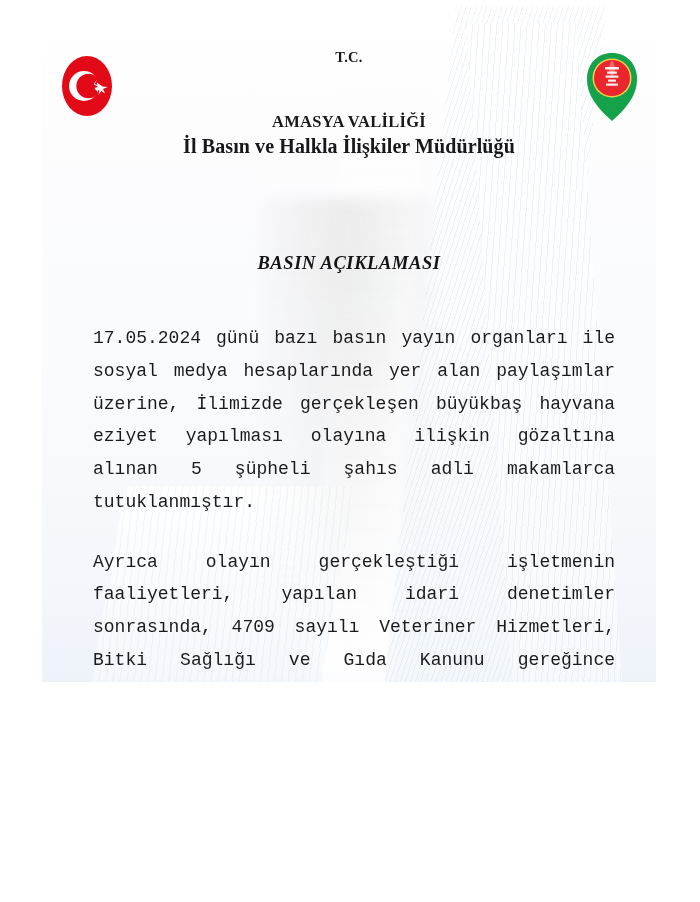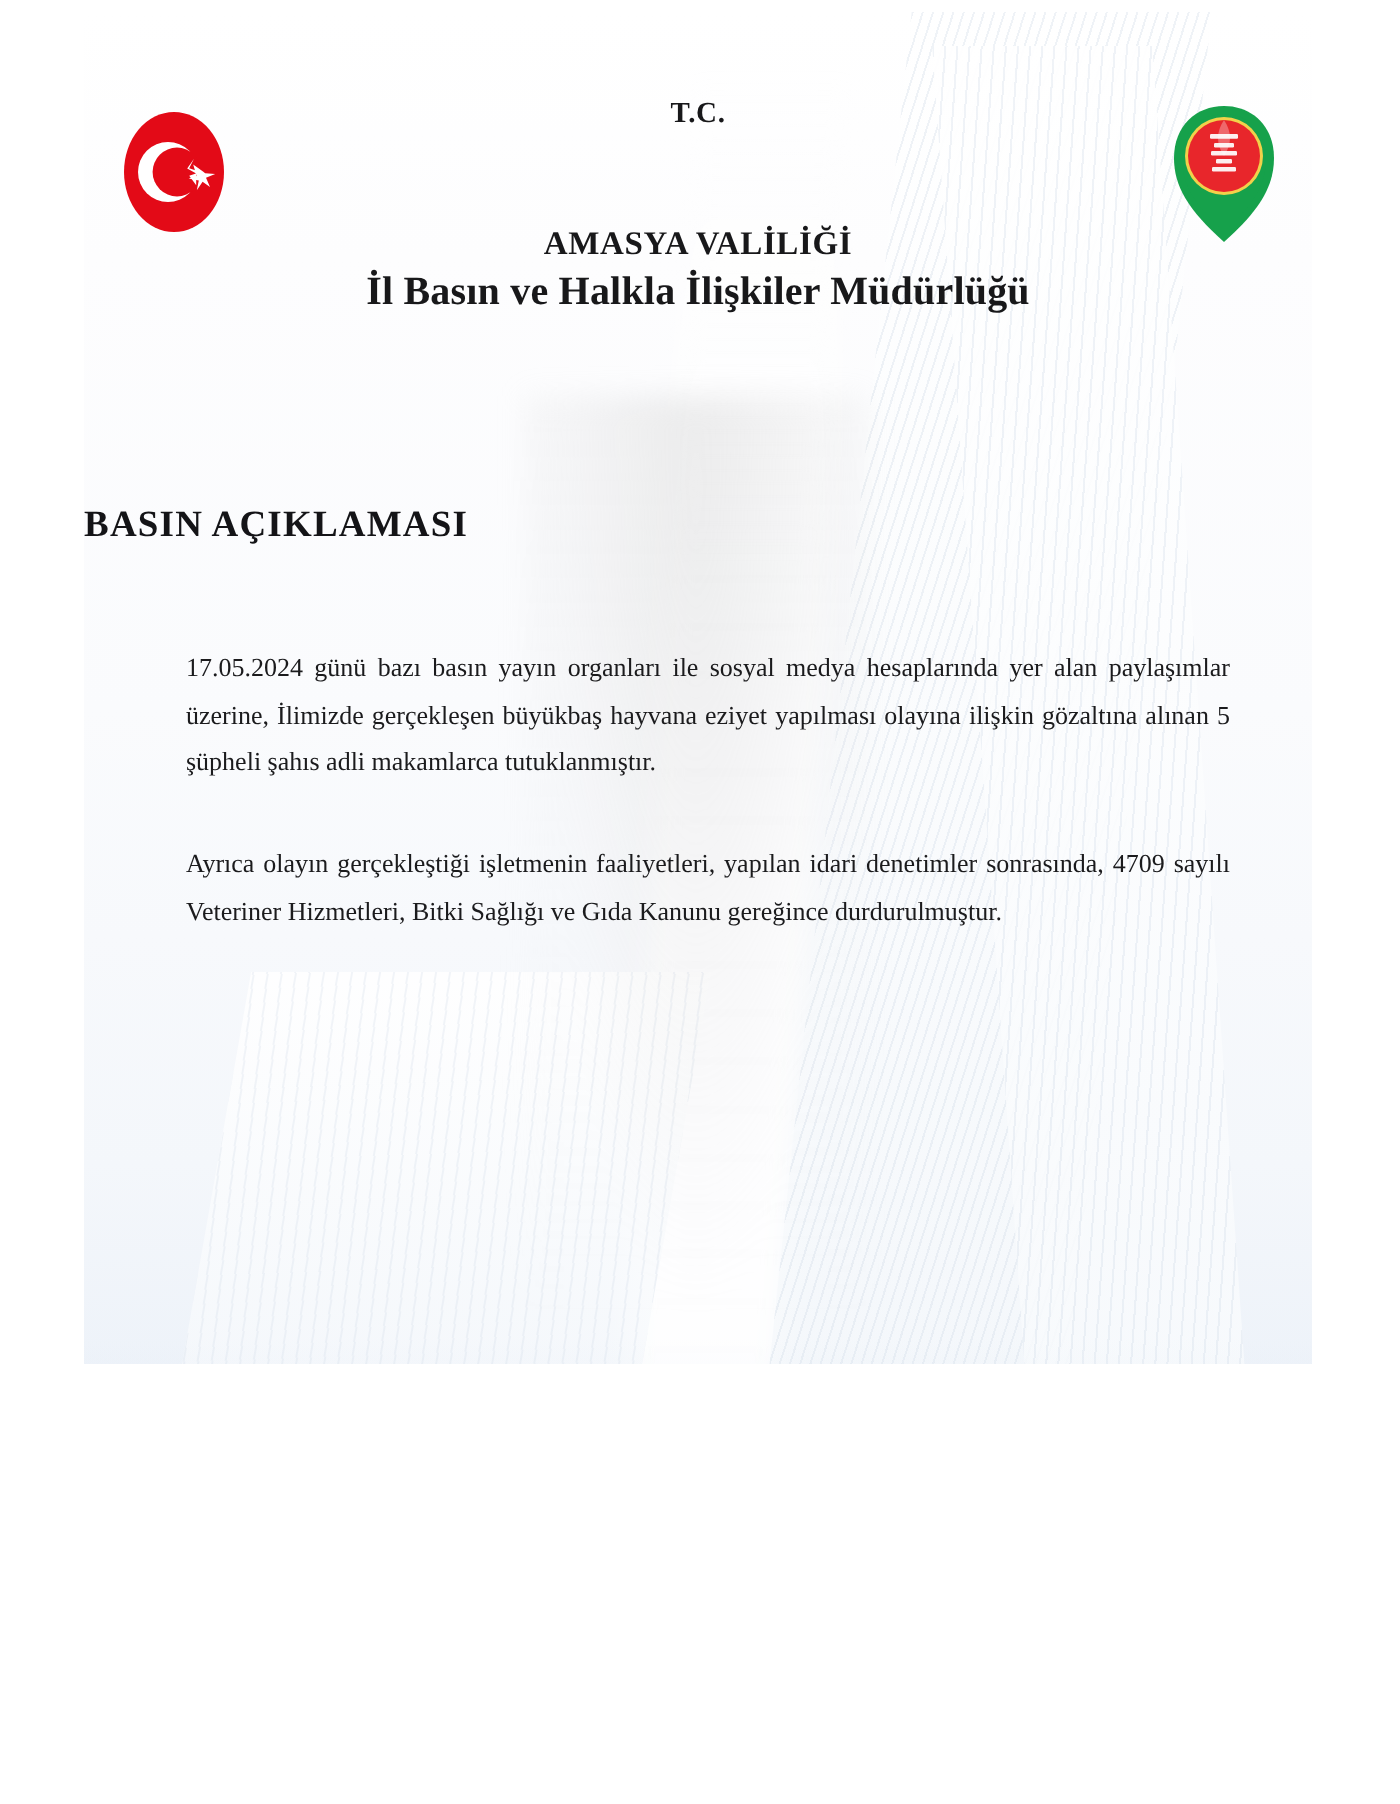--- a/index.html
+++ b/index.html
@@ -177,38 +177,40 @@
     width: 56px;
     height: 72px;
   }
 
   
   .doc-title {
     position: absolute;
     left: 0;
     right: 0;
     top: 247px;
+    text-align: center;
     font-family: "Liberation Serif", serif;
     font-weight: bold;
     font-size: 18.5px;
     letter-spacing: 0.6px;
     color: #141417;
+    font-style: italic;
   }
 
   
   .body-block {
     position: absolute;
     left: 51px;
     top: 316px;
     width: 522px;
   }
   .para {
     margin: 0 0 27px 0;
-    font-family: Liberation Serif, serif;
-    font-size: 13px;
+    font-family: Liberation Mono, monospace;
+    font-size: 18px;
     line-height: 1.82;
     color: #1b1b1d;
     text-align: justify;
     text-justify: inter-word;
   }
   .para:last-child { margin-bottom: 0; }
   .para-closing { text-align: left; }
 
   
   .footer {

